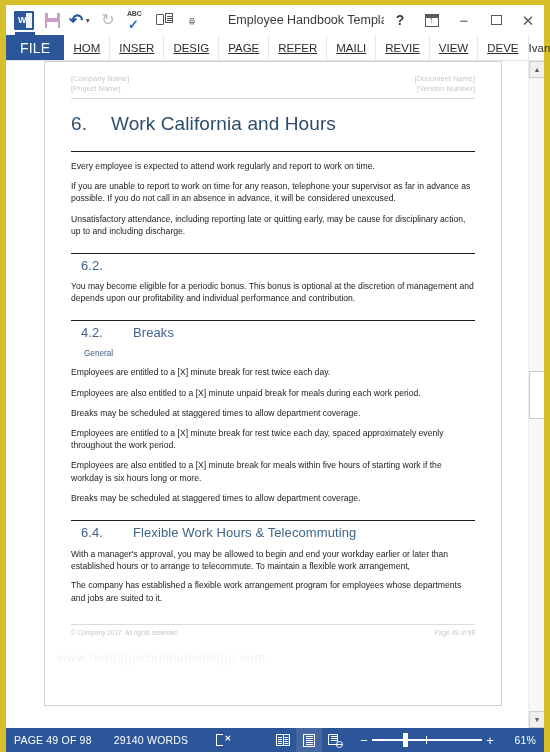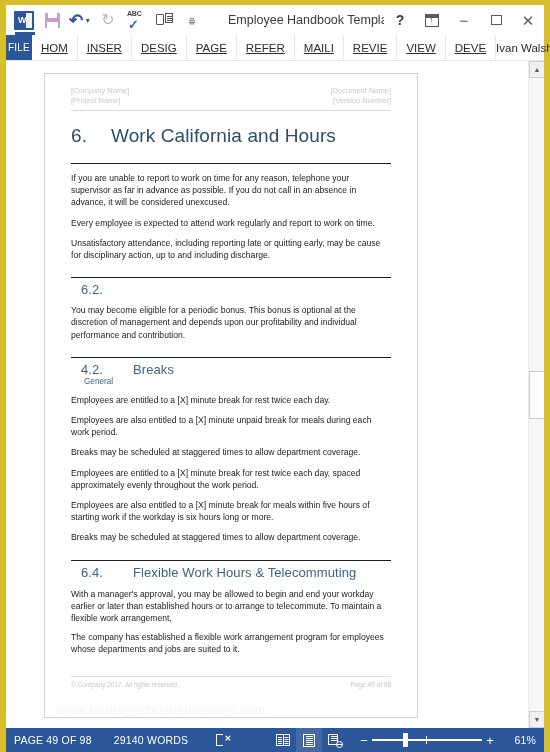--- a/index.html
+++ b/index.html
@@ -127,22 +127,22 @@
   .tabbar {
     height: 26px;
     background: #ffffff;
     display: flex;
     align-items: stretch;
     border-bottom: 1px solid #e4e4e4;
   }
   .tab-file {
     background: #2b579a;
     color: #ffffff;
-    font-size: 10px;
-    padding: 0 2px;
+    font-size: 14px;
+    padding: 0 14px;
     display:flex; align-items:center; justify-content:center;
     letter-spacing: .2px;
   }
   .tab {
     color: #2c2c2c;
     font-size: 11.5px;
     padding: 0 9px;
     display:flex; align-items:center;
     border-right: 1px solid #e8e8e8;
     white-space: nowrap;
@@ -155,22 +155,22 @@
 
   
   .docarea {
     position: relative;
     height: 667px;
     background: #ffffff;
     overflow: hidden;
   }
   .page {
     position: absolute;
-    left: 38px; top: 12px;
-    width: 374px; height: 645px;
+    left: 38px; top: 0;
+    width: 458px; height: 645px;
     background: #ffffff;
     border: 1px solid #d0d0d0;
     overflow: hidden;
   }
   .page-inner { padding: 12px 26px 0 26px; position:relative; height:100%; }
 
   
   .dochdr { display:flex; justify-content:space-between; font-size:7.5px; color:#c9c9c9; line-height:10px; }
   .dochdr .right { text-align:right; }
   .hdr-rule { border-top:1px solid #d8d8d8; margin-top:4px; }
@@ -200,20 +200,21 @@
   .p {
     font-size: 8.6px;
     line-height: 12.2px;
     color: #1c1c1c;
     margin-top: 8px;
   }
   .p.tight { margin-top: 7px; }
   .h3 {
     font-size: 8.2px;
     color: #3a5d85;
+    margin-top: 9px;
     font-weight: normal;
     padding-left: 13px;
   }
 
   .footer-rule { border-top:1px solid #dcdcdc; margin-top:20px; }
   .docftr { display:flex; justify-content:space-between; font-size:6.5px; color:#c6c6c6; margin-top:4px; }
   .watermark {
     margin-top: 14px;
     font-size: 13px;
     color: #f4f4f4;
@@ -381,22 +382,22 @@
         </div>
         <div class="hdr-rule"></div>
 
         <div class="h1">
           <span class="num">6.</span>
           <span>Work California and Hours</span>
         </div>
 
         <div class="h2wrap">
           <div class="h2rule"></div>
+          <div class="p">Every employee is expected to attend work regularly and report to work on time.</div>
           <div class="p">If you are unable to report to work on time for any reason, telephone your supervisor as far in advance as possible. If you do not call in an absence in advance, it will be considered unexcused.</div>
-          <div class="p">Every employee is expected to attend work regularly and report to work on time.</div>
           <div class="p">Unsatisfactory attendance, including reporting late or quitting early, may be cause for disciplinary action, up to and including discharge.</div>
         </div>
 
         <div class="h2wrap">
           <div class="h2rule"></div>
           <div class="h2">
             <span class="num">6.2.</span>
           </div>
           <div class="p tight">You may become eligible for a periodic bonus. This bonus is optional at the discretion of management and depends upon our profitability and individual performance and contribution.</div>
         </div>

